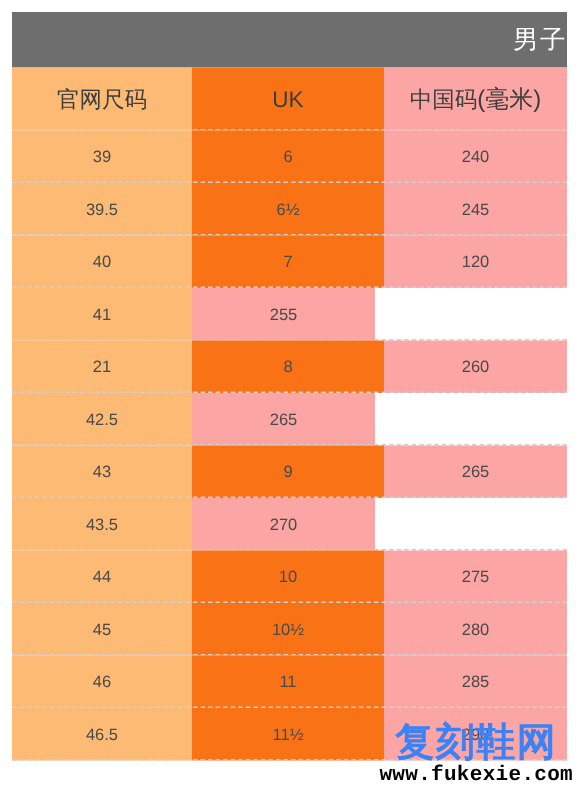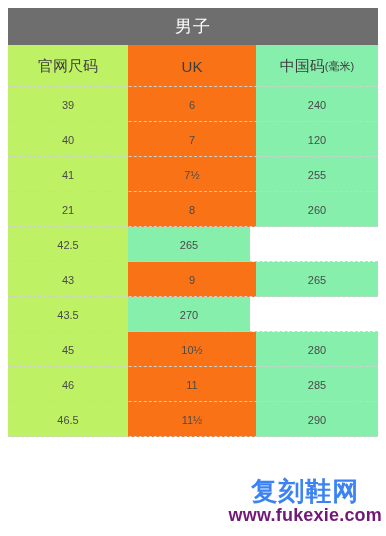--- a/index.html
+++ b/index.html
@@ -21,21 +21,21 @@
     top: 8px;
     width: 370px;
   }
 
   
   .table-title {
     height: 37px;
     line-height: 37px;
     background: #6e6e6e;
     color: #ffffff;
-    text-align: center;
+    text-align: right;
     font-size: 17px;
     letter-spacing: 1px;
   }
 
   
   .row {
     display: flex;
     width: 100%;
     height: 35px;
     align-items: center;
@@ -58,54 +58,54 @@
   .cell {
     text-align: center;
     font-size: 11px;
     color: #4a4a4a;
     box-sizing: border-box;
     height: 100%;
     display: flex;
     align-items: center;
     justify-content: center;
   }
-  .col-cn   { width: 120px; background: #bef264; }
+  .col-cn   { width: 120px; background: #fdba74; }
   .col-uk   { width: 128px; background: #f97316; }
-  .col-mm   { width: 122px; background: #86efac; text-align: center; }
+  .col-mm   { width: 122px; background: #fca5a5; text-align: center; }
 
   .header-row .cell {
     font-size: 15px;
     color: #3d3d3d;
   }
   .unit {
-    font-size: 11px;
+    font-size: 16px;
   }
 
   
   .watermark {
     position: absolute;
     right: 4px;
     bottom: 12px;
     text-align: center;
     pointer-events: none;
     line-height: 1;
   }
   .wm-name {
     font-family: "DejaVu Serif", "Liberation Serif", serif;
     font-weight: bold;
     font-size: 26px;
     color: #3b82f6;
     letter-spacing: 1px;
     display: block;
   }
   .wm-url {
-    font-family: Liberation Sans, sans-serif;
+    font-family: Liberation Mono, monospace;
     font-weight: bold;
-    font-size: 18px;
-    color: #701a75;
+    font-size: 14px;
+    color: #000000;
     display: block;
     margin-top: 2px;
     letter-spacing: 0.2px;
   }
 </style>
 </head>
 <body>
 
 <div class="size-table">
 
@@ -120,46 +120,55 @@
     </div>
   </div>
 
   <div id="rows-container">
       <div class="row sep">
         <div class="cell col-cn">39</div>
         <div class="cell col-uk">6</div>
         <div class="cell col-mm">240</div>
       </div>
       <div class="row sep">
+        <div class="cell col-cn">39.5</div>
+        <div class="cell col-uk">6½</div>
+        <div class="cell col-mm">245</div>
+      </div>
+      <div class="row sep">
         <div class="cell col-cn">40</div>
         <div class="cell col-uk">7</div>
         <div class="cell col-mm">120</div>
       </div>
       <div class="row sep">
         <div class="cell col-cn">41</div>
-        <div class="cell col-uk">7½</div>
         <div class="cell col-mm">255</div>
       </div>
       <div class="row sep">
         <div class="cell col-cn">21</div>
         <div class="cell col-uk">8</div>
         <div class="cell col-mm">260</div>
       </div>
       <div class="row sep">
         <div class="cell col-cn">42.5</div>
         <div class="cell col-mm">265</div>
       </div>
       <div class="row sep">
         <div class="cell col-cn">43</div>
         <div class="cell col-uk">9</div>
         <div class="cell col-mm">265</div>
       </div>
       <div class="row sep">
         <div class="cell col-cn">43.5</div>
         <div class="cell col-mm">270</div>
+      </div>
+      <div class="row sep">
+        <div class="cell col-cn">44</div>
+        <div class="cell col-uk">10</div>
+        <div class="cell col-mm">275</div>
       </div>
       <div class="row sep">
         <div class="cell col-cn">45</div>
         <div class="cell col-uk">10½</div>
         <div class="cell col-mm">280</div>
       </div>
       <div class="row sep">
         <div class="cell col-cn">46</div>
         <div class="cell col-uk">11</div>
         <div class="cell col-mm">285</div>

